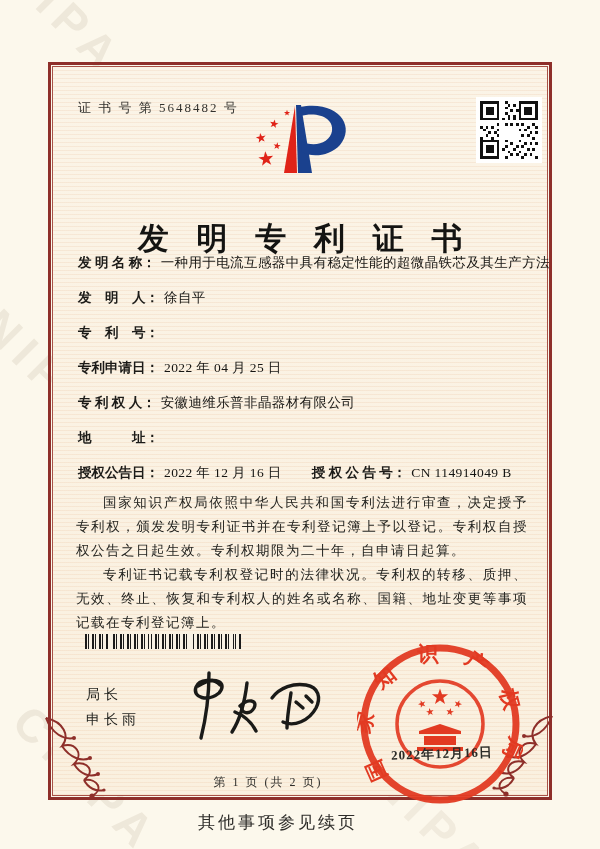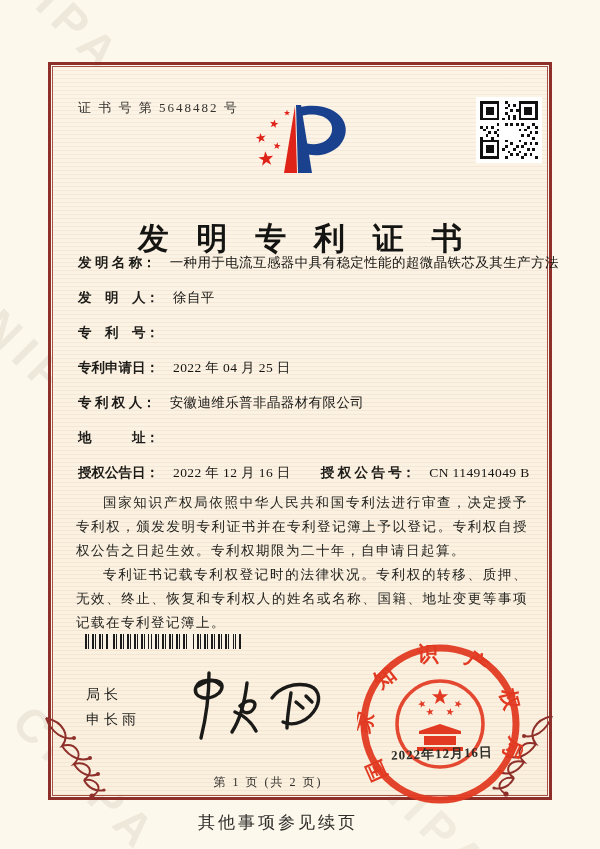--- a/index.html
+++ b/index.html
@@ -37,21 +37,21 @@
   .logo{position:absolute;left:238px;top:100px;z-index:3;}
   .qr{position:absolute;left:476px;top:97px;width:66px;height:66px;background:#fff;
       display:flex;align-items:center;justify-content:center;z-index:3;}
   .title{
     position:absolute;left:48px;top:179px;width:504px;text-align:center;
     font-size:31px;font-weight:bold;letter-spacing:10px;text-indent:10px;color:#141412;z-index:3;margin-top:39px;
   }
   .fields{position:absolute;left:78px;top:252px;width:462px;font-size:13.5px;z-index:3;}
   .field-row{display:flex;line-height:22px;margin-bottom:13px;white-space:nowrap;}
   .field-row .lbl{flex:0 0 auto;white-space:pre;color:#1c1b18;font-weight:bold;}
-  .field-row .val{margin-left:14px;color:#161512;letter-spacing:0.4px;}
+  .field-row .val{margin-left:5px;color:#161512;letter-spacing:0.4px;}
   .grant2{margin-left:30px;}
   .paras{position:absolute;left:76px;top:491px;width:452px;z-index:3;
          font-size:13.5px;line-height:24px;color:#242420;text-align:justify;}
   .paras p{margin:0;text-indent:2em;letter-spacing:1.5px;}
   .barcode{
     position:absolute;left:85px;top:634px;width:156px;height:15px;z-index:3;
     background:
       repeating-linear-gradient(90deg, rgba(250,243,229,0) 0 23px, #f8f1e4 23px 25px, rgba(250,243,229,0) 25px 41px),
       repeating-linear-gradient(90deg,#1b1b1b 0 2px,#f8f1e4 2px 3px,#1b1b1b 3px 4px,#f8f1e4 4px 7px,#1b1b1b 7px 9px,#f8f1e4 9px 10px,#1b1b1b 10px 11px,#f8f1e4 11px 14px);
   }

